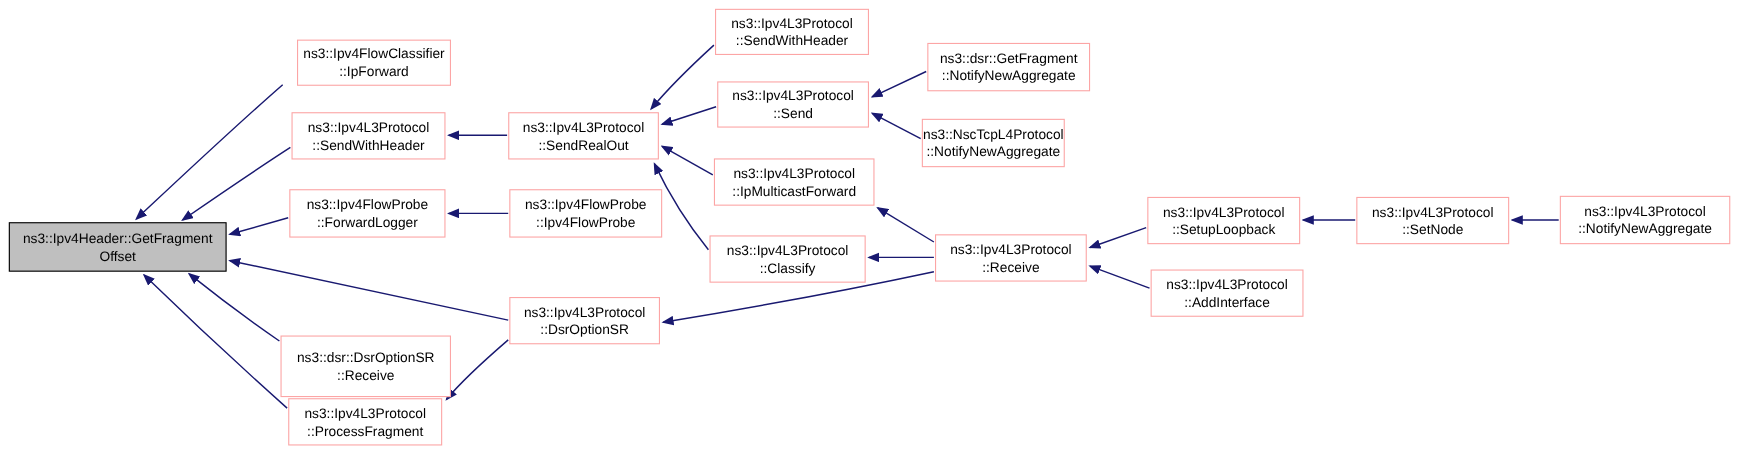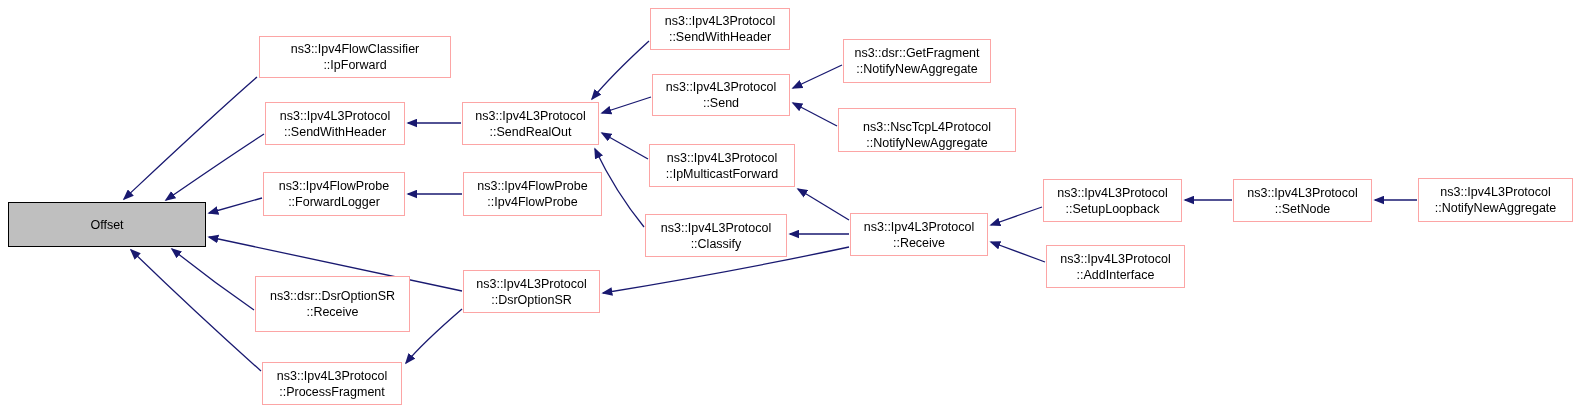--- a/index.html
+++ b/index.html
@@ -67,39 +67,40 @@
     <path class="edge" d="M849,234 L790,234" marker-end="url(#arrow)"></path>
     <path class="edge" d="M849,247 C760,266 670,282 603,293" marker-end="url(#arrow)"></path>
     <path class="edge" d="M462,309 C440,328 420,346 406,363" marker-end="url(#arrow)"></path>
     <path class="edge" d="M1042,207 L991,225" marker-end="url(#arrow)"></path>
     <path class="edge" d="M1045,262 L991,242" marker-end="url(#arrow)"></path>
     <path class="edge" d="M1232,200 L1185,200" marker-end="url(#arrow)"></path>
     <path class="edge" d="M1417,200 L1375,200" marker-end="url(#arrow)"></path>
   </svg>
 
   <div class="node main" style="left:8px;top:202px;width:198px;height:45px;">
+    <span>ns3::Ipv4Header::GetFragment</span>
     <span>Offset</span>
   </div>
 
-  <div class="node" style="left:259px;top:36px;width:192px;height:42px;">
+  <div class="node" style="left:270px;top:36px;width:140px;height:42px;">
     <span>ns3::Ipv4FlowClassifier</span>
     <span>::IpForward</span>
   </div>
 
   <div class="node" style="left:265px;top:102px;width:140px;height:43px;">
     <span>ns3::Ipv4L3Protocol</span>
     <span>::SendWithHeader</span>
   </div>
 
   <div class="node" style="left:263px;top:172px;width:142px;height:44px;">
     <span>ns3::Ipv4FlowProbe</span>
     <span>::ForwardLogger</span>
   </div>
 
-  <div class="node" style="left:255px;top:276px;width:155px;height:56px;">
+  <div class="node" style="left:255px;top:305px;width:155px;height:56px;">
     <span>ns3::dsr::DsrOptionSR</span>
     <span>::Receive</span>
   </div>
 
   <div class="node" style="left:262px;top:362px;width:140px;height:43px;">
     <span>ns3::Ipv4L3Protocol</span>
     <span>::ProcessFragment</span>
   </div>
 
   <div class="node" style="left:462px;top:102px;width:137px;height:43px;">
@@ -135,21 +136,21 @@
   <div class="node" style="left:645px;top:214px;width:142px;height:43px;">
     <span>ns3::Ipv4L3Protocol</span>
     <span>::Classify</span>
   </div>
 
   <div class="node" style="left:843px;top:39px;width:148px;height:44px;">
     <span>ns3::dsr::GetFragment</span>
     <span>::NotifyNewAggregate</span>
   </div>
 
-  <div class="node" style="left:838px;top:108px;width:178px;height:44px;justify-content:flex-end;">
+  <div class="node" style="left:838px;top:108px;width:130px;height:44px;">
     <span>ns3::NscTcpL4Protocol</span>
     <span>::NotifyNewAggregate</span>
   </div>
 
   <div class="node" style="left:850px;top:213px;width:138px;height:43px;">
     <span>ns3::Ipv4L3Protocol</span>
     <span>::Receive</span>
   </div>
 
   <div class="node" style="left:1043px;top:179px;width:139px;height:43px;">

